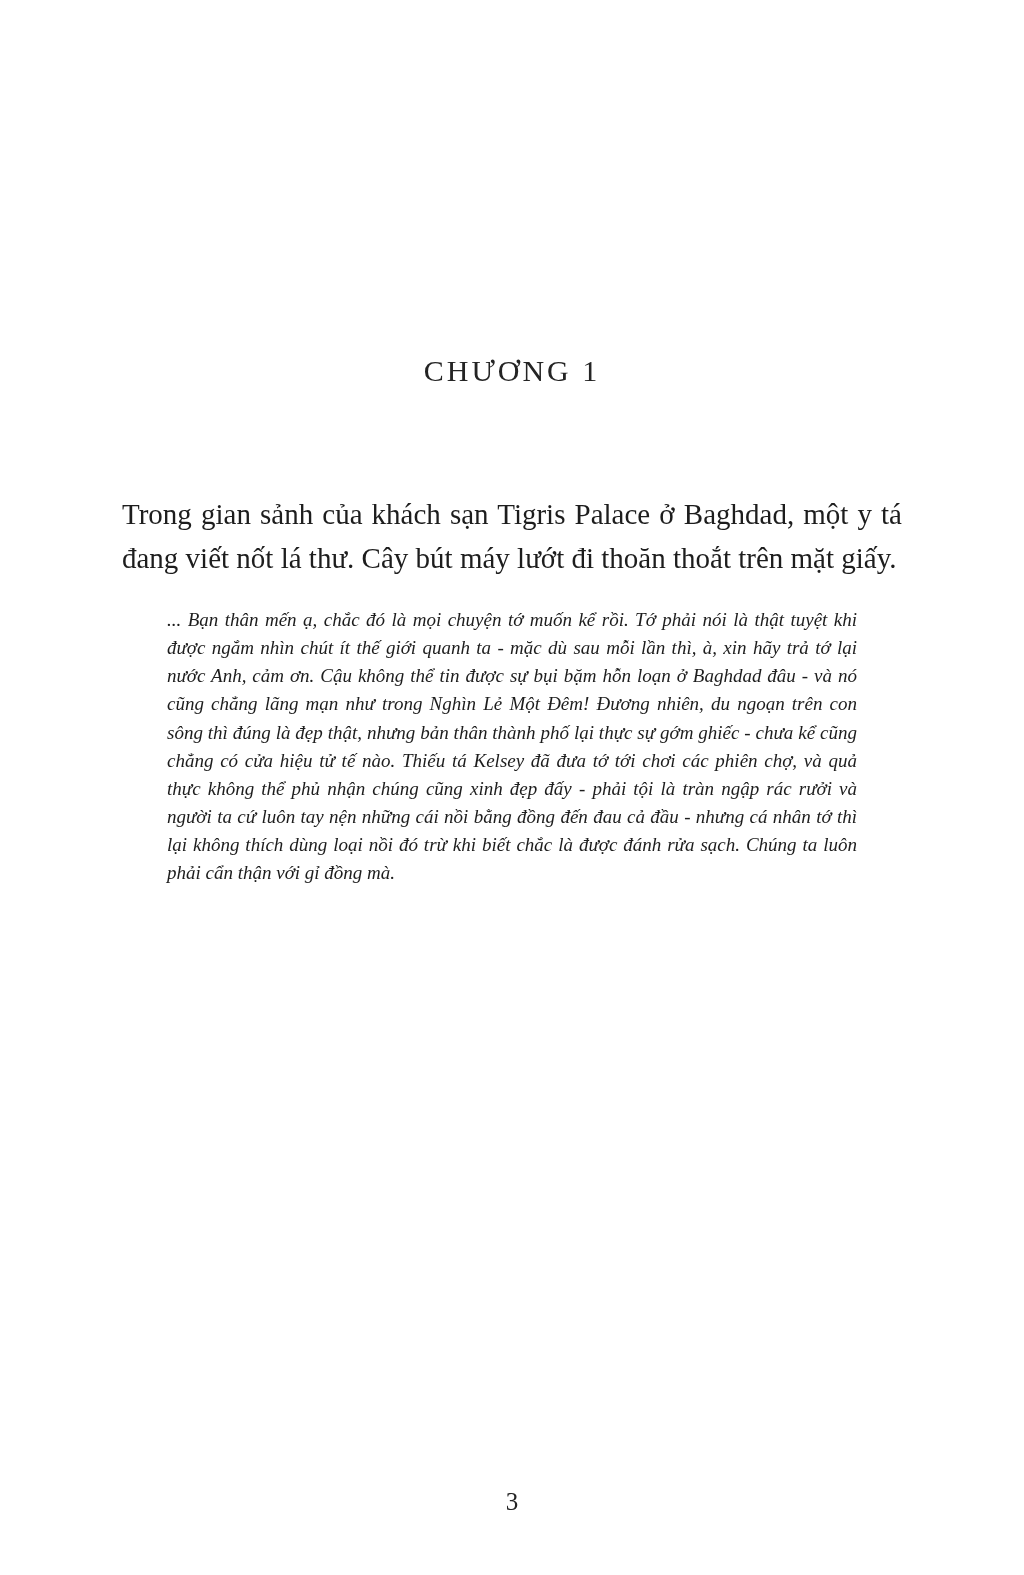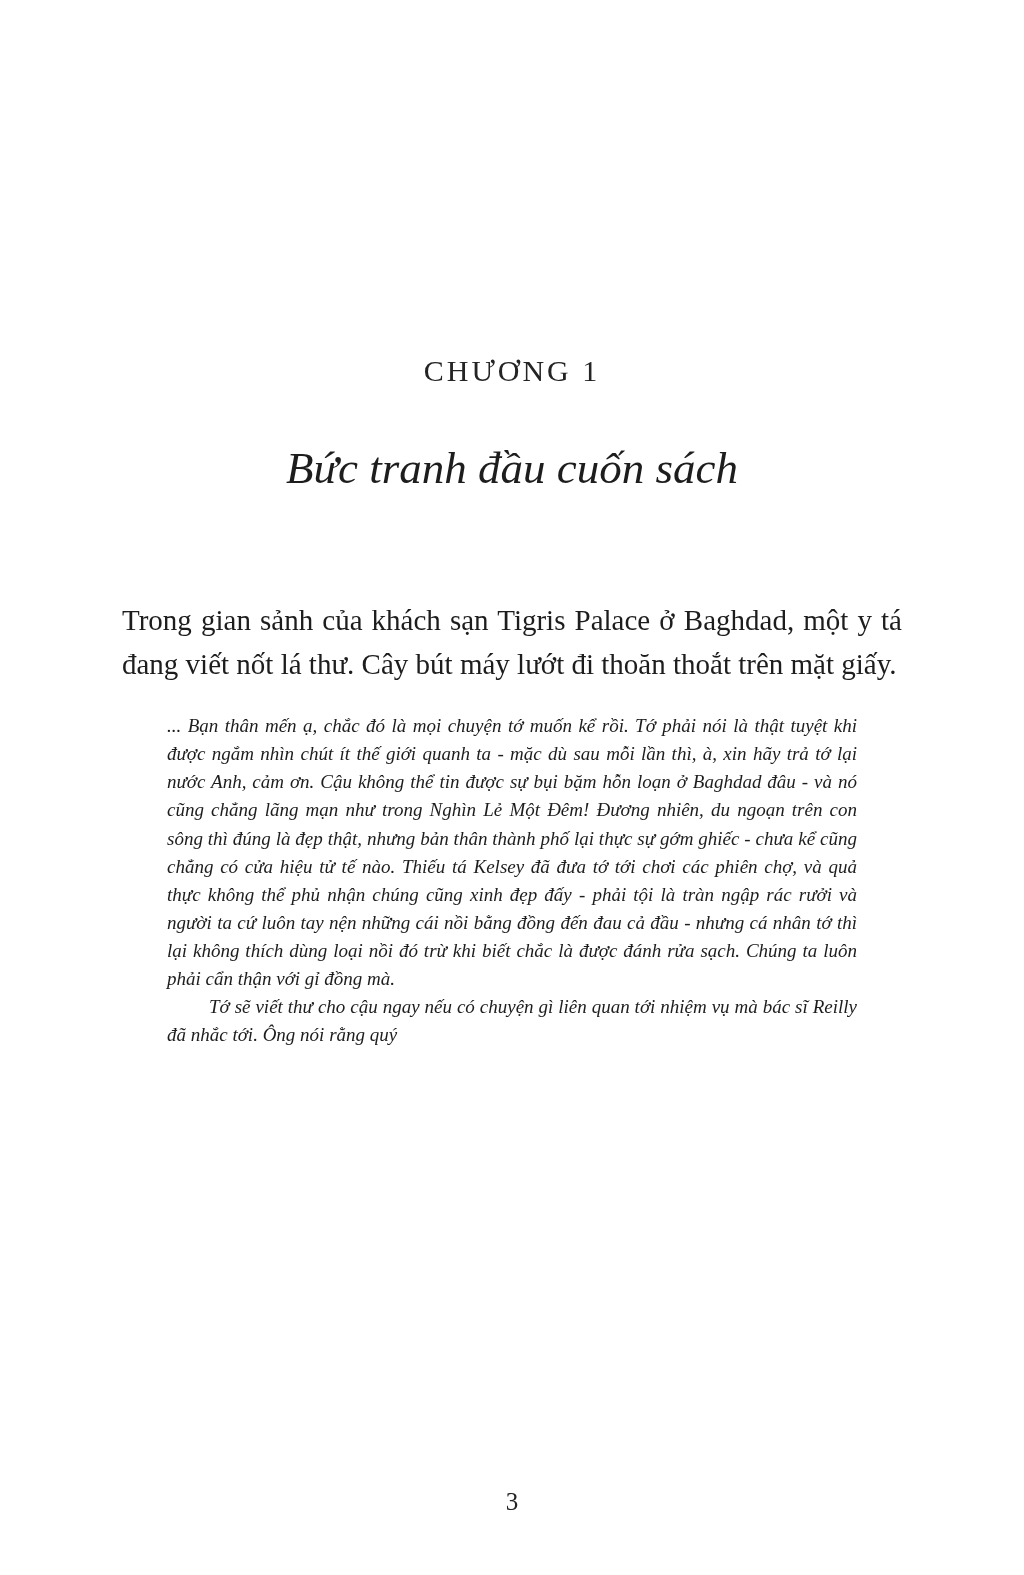--- a/index.html
+++ b/index.html
@@ -67,24 +67,22 @@
     color: #242424;
   }
 </style>
 </head>
 <body>
 
 <div class="page">
 
   <h2 class="chapter-label">CHƯƠNG 1</h2>
 
-  <h1 class="chapter-title">Bức tranh đầu cuốn sách</h1>
 
   <p class="intro">Trong gian sảnh của khách sạn Tigris Palace ở Baghdad, một y tá đang viết nốt lá thư. Cây bút máy lướt đi thoăn thoắt trên mặt giấy.</p>
 
   <div class="letter">
     <p>... Bạn thân mến ạ, chắc đó là mọi chuyện tớ muốn kể rồi. Tớ phải nói là thật tuyệt khi được ngắm nhìn chút ít thế giới quanh ta - mặc dù sau mỗi lần thì, à, xin hãy trả tớ lại nước Anh, cảm ơn. Cậu không thể tin được sự bụi bặm hỗn loạn ở Baghdad đâu - và nó cũng chẳng lãng mạn như trong Nghìn Lẻ Một Đêm! Đương nhiên, du ngoạn trên con sông thì đúng là đẹp thật, nhưng bản thân thành phố lại thực sự gớm ghiếc - chưa kể cũng chẳng có cửa hiệu tử tế nào. Thiếu tá Kelsey đã đưa tớ tới chơi các phiên chợ, và quả thực không thể phủ nhận chúng cũng xinh đẹp đấy - phải tội là tràn ngập rác rưởi và người ta cứ luôn tay nện những cái nồi bằng đồng đến đau cả đầu - nhưng cá nhân tớ thì lại không thích dùng loại nồi đó trừ khi biết chắc là được đánh rửa sạch. Chúng ta luôn phải cẩn thận với gỉ đồng mà.</p>
-    <p class="indented">Tớ sẽ viết thư cho cậu ngay nếu có chuyện gì liên quan tới nhiệm vụ mà bác sĩ Reilly đã nhắc tới. Ông nói rằng quý</p>
   </div>
 
   <div class="page-number">3</div>
 
 </div>
 
 </body></html>

